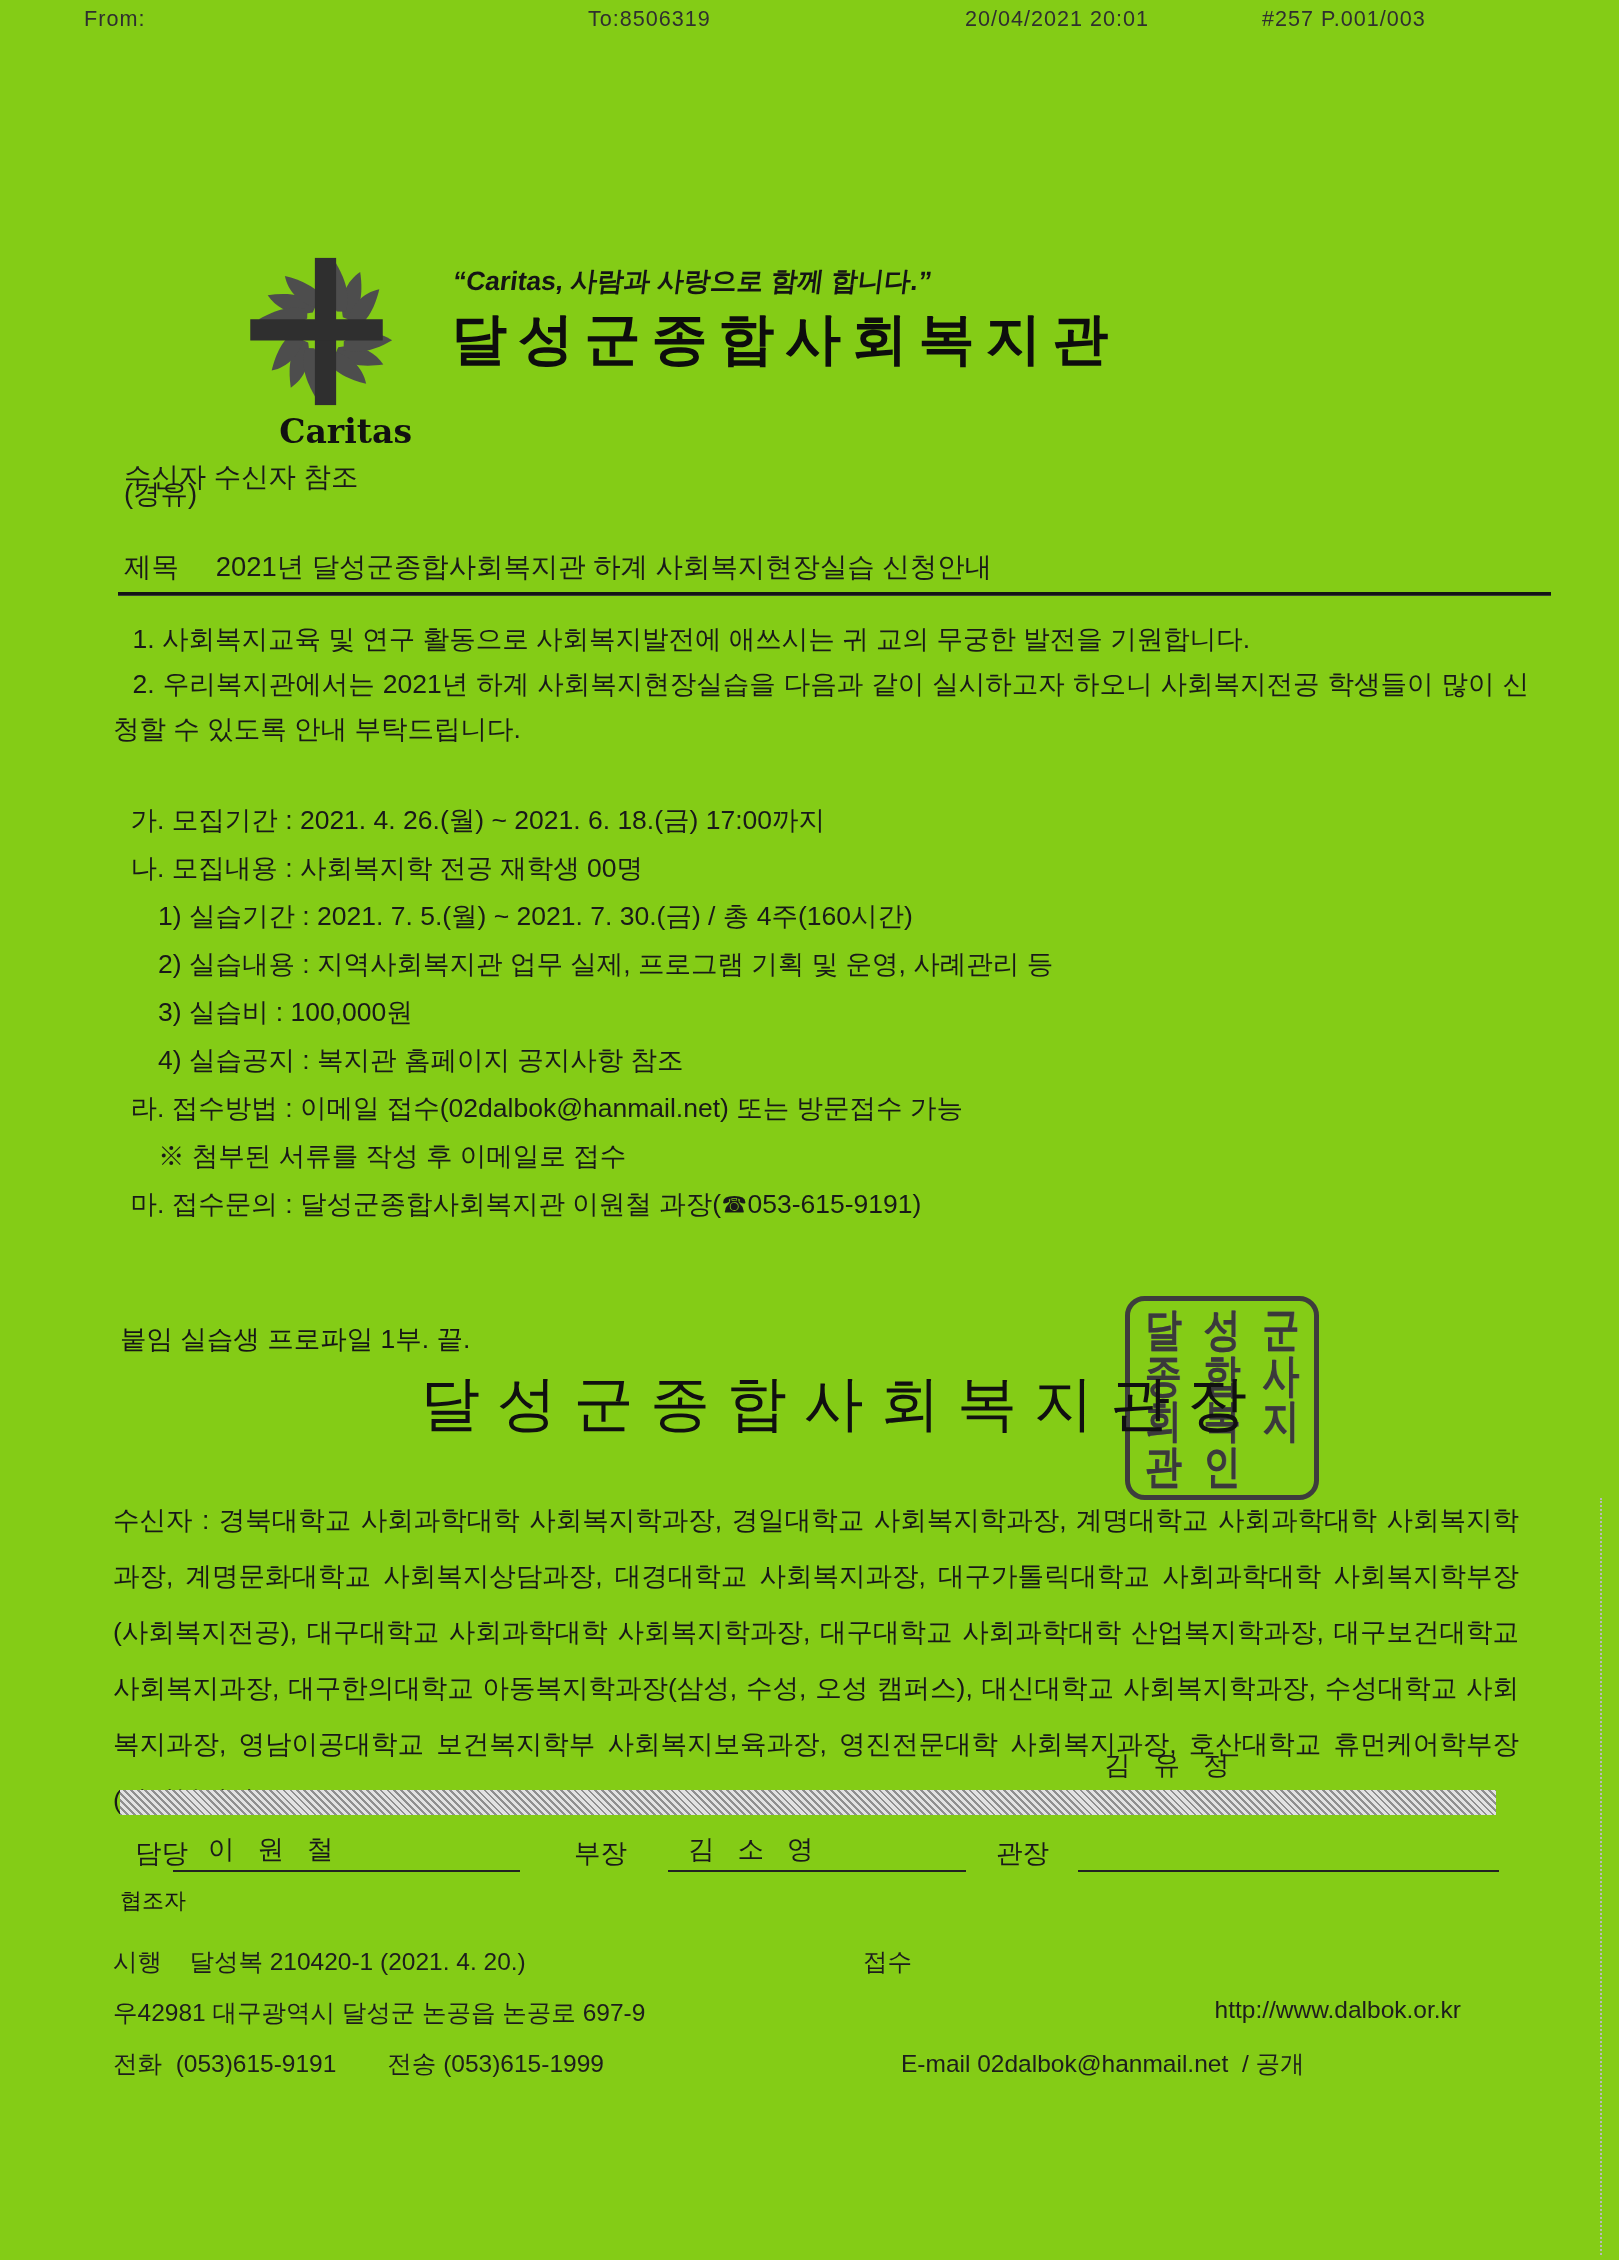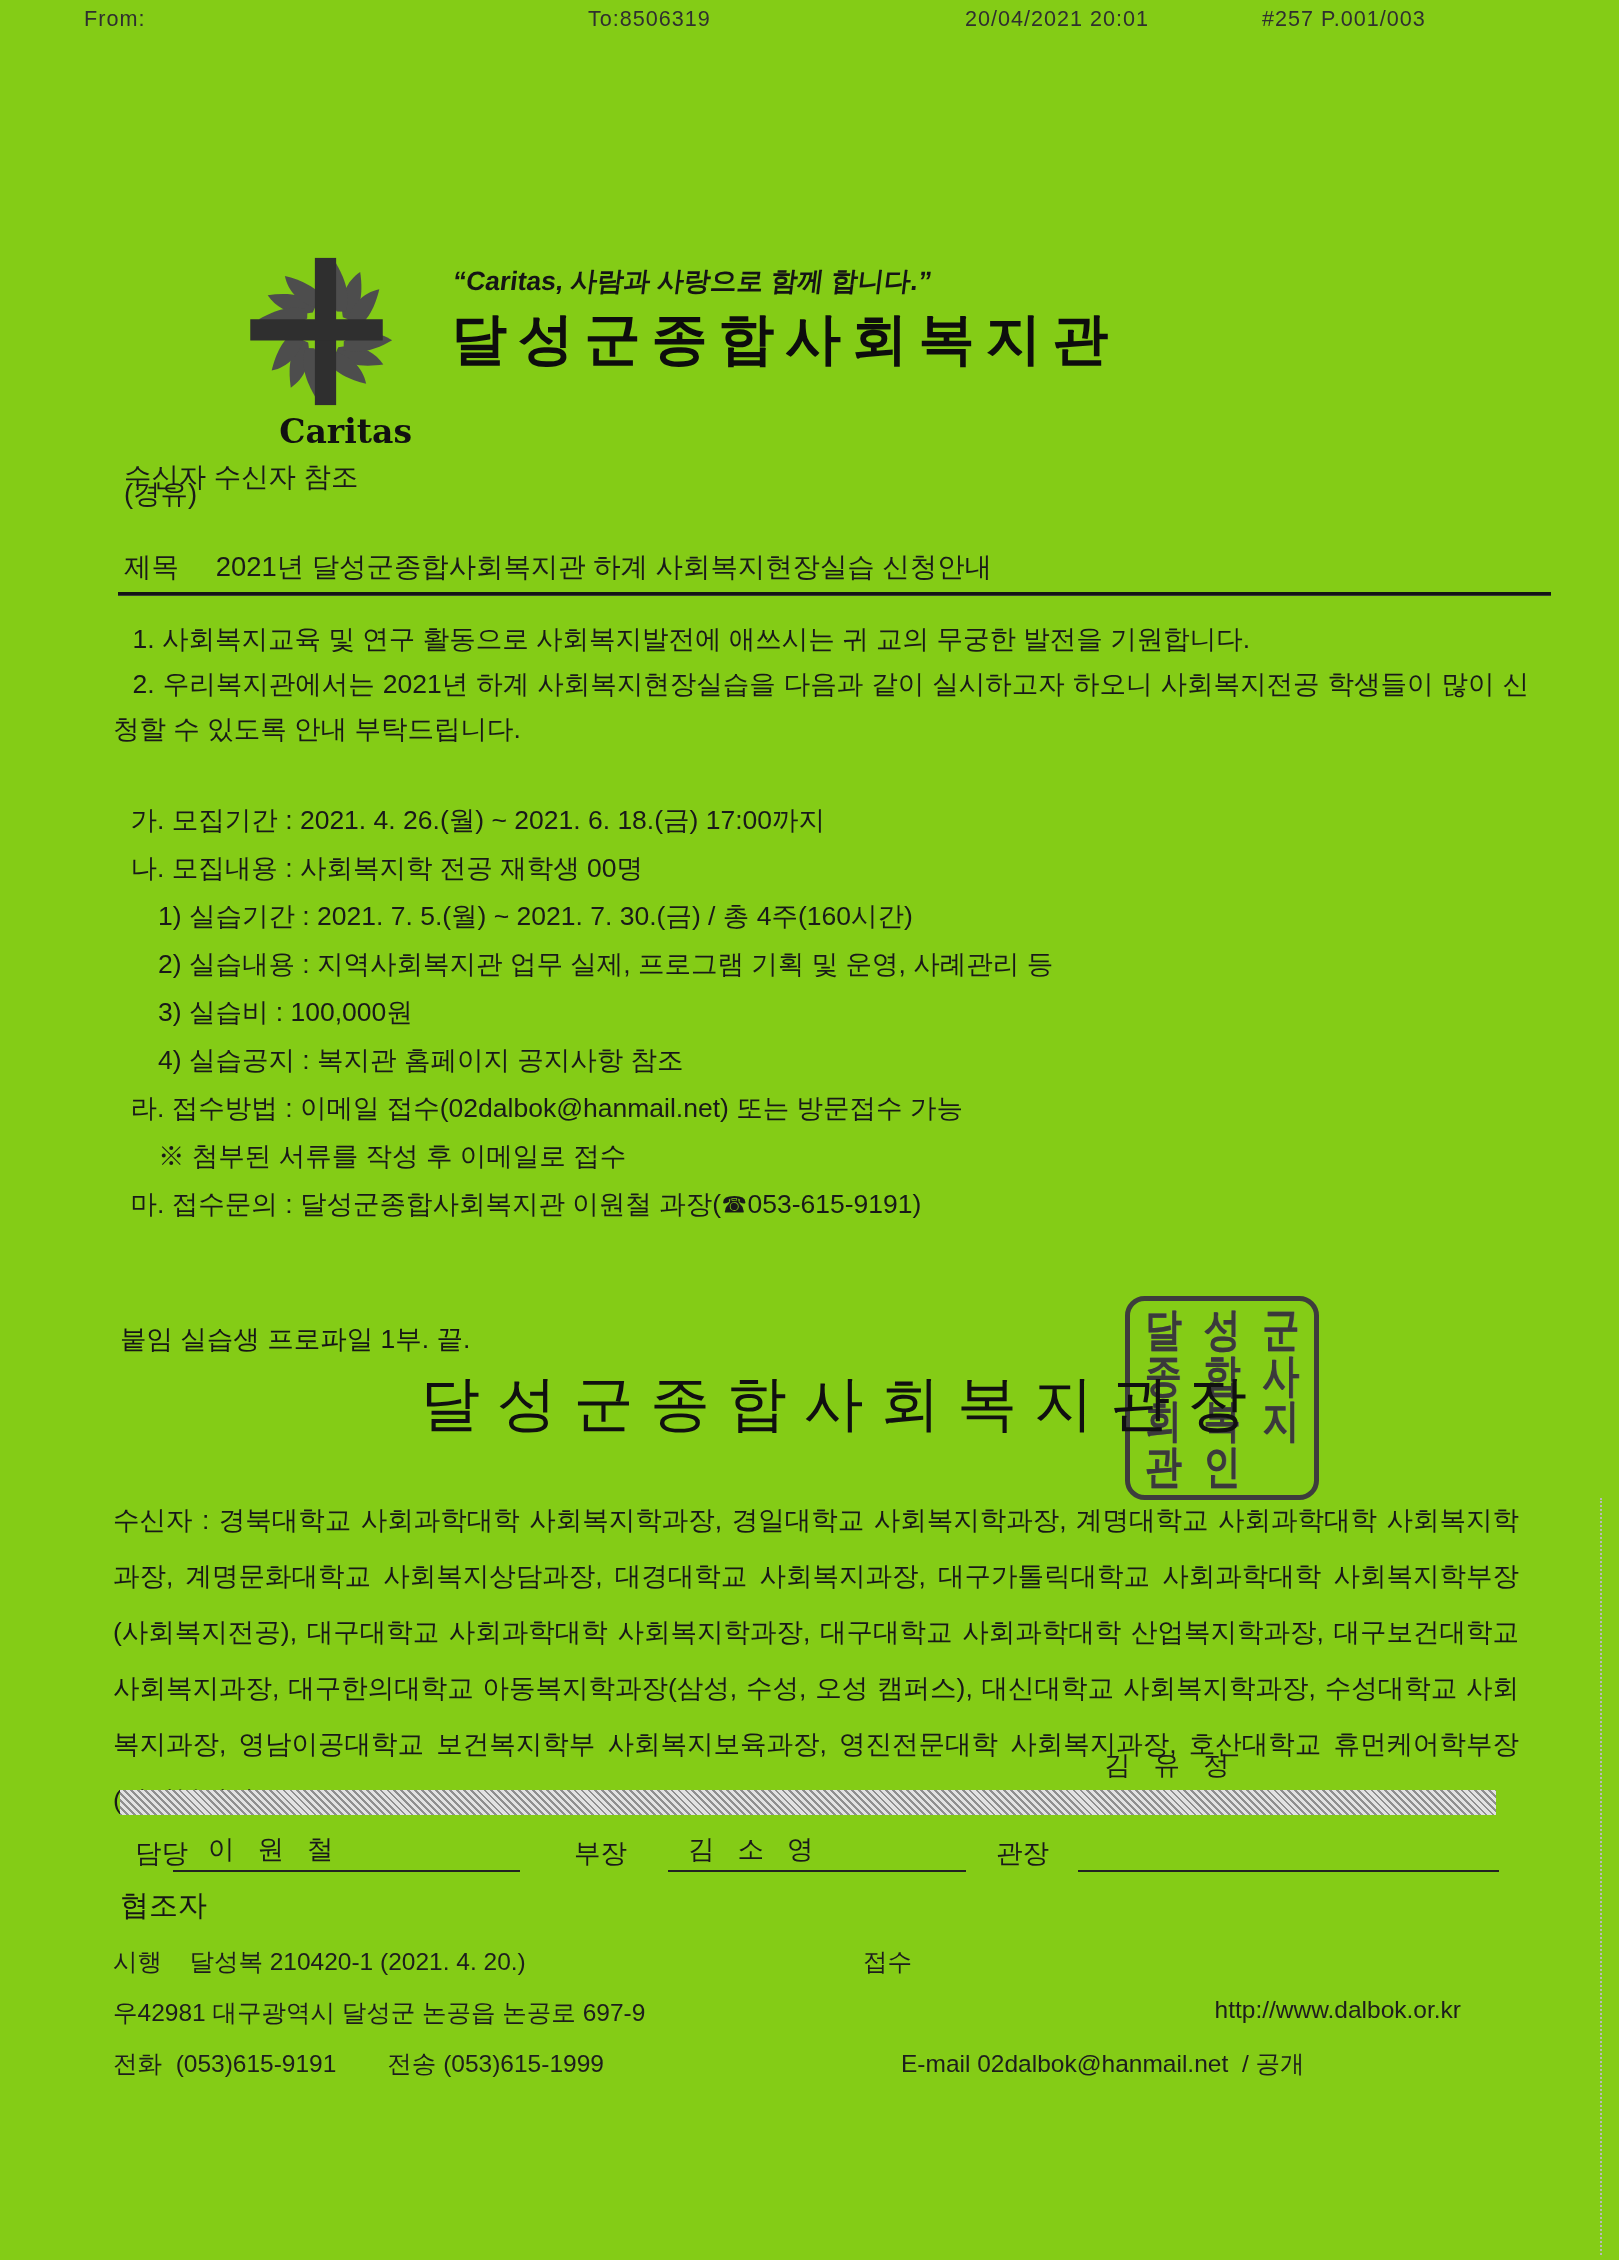--- a/index.html
+++ b/index.html
@@ -63,21 +63,21 @@
   
   .hatch-bar {
     top:1790px; left:120px; width:1376px; height:24.5px;
     background:repeating-linear-gradient(45deg,#8f8f8f 0 2px,#e2e2e2 2px 4.9px);
   }
 
   
   .role-label { font-size:26.5px; white-space:nowrap; color:#1a1a1a; }
   .sig-name { font-size:26.5px; letter-spacing:7.8px; white-space:nowrap; color:#1a1a1a; }
   .sig-line { height:0; border-top:2.9px solid #222; }
-  .cooperator { top:1886px; left:120px; font-size:29px; }
+  .cooperator { top:1886px; left:120px; font-size:22px; }
 
   
   .foot { font-size:24.5px; white-space:nowrap; color:#1d1d1d; }
   .f-issue { top:1945px; left:113px; }
   .f-issue .lbl { margin-right:27.4px; }
   .f-receipt { top:1945px; left:863px; }
   .f-addr { top:1996px; left:113px; }
   .f-web { top:1996px; left:1093px; width:368px; text-align:right; }
   .f-tel { top:2047px; left:113px; }
   .f-tel .gap { display:inline-block; width:51px; }

